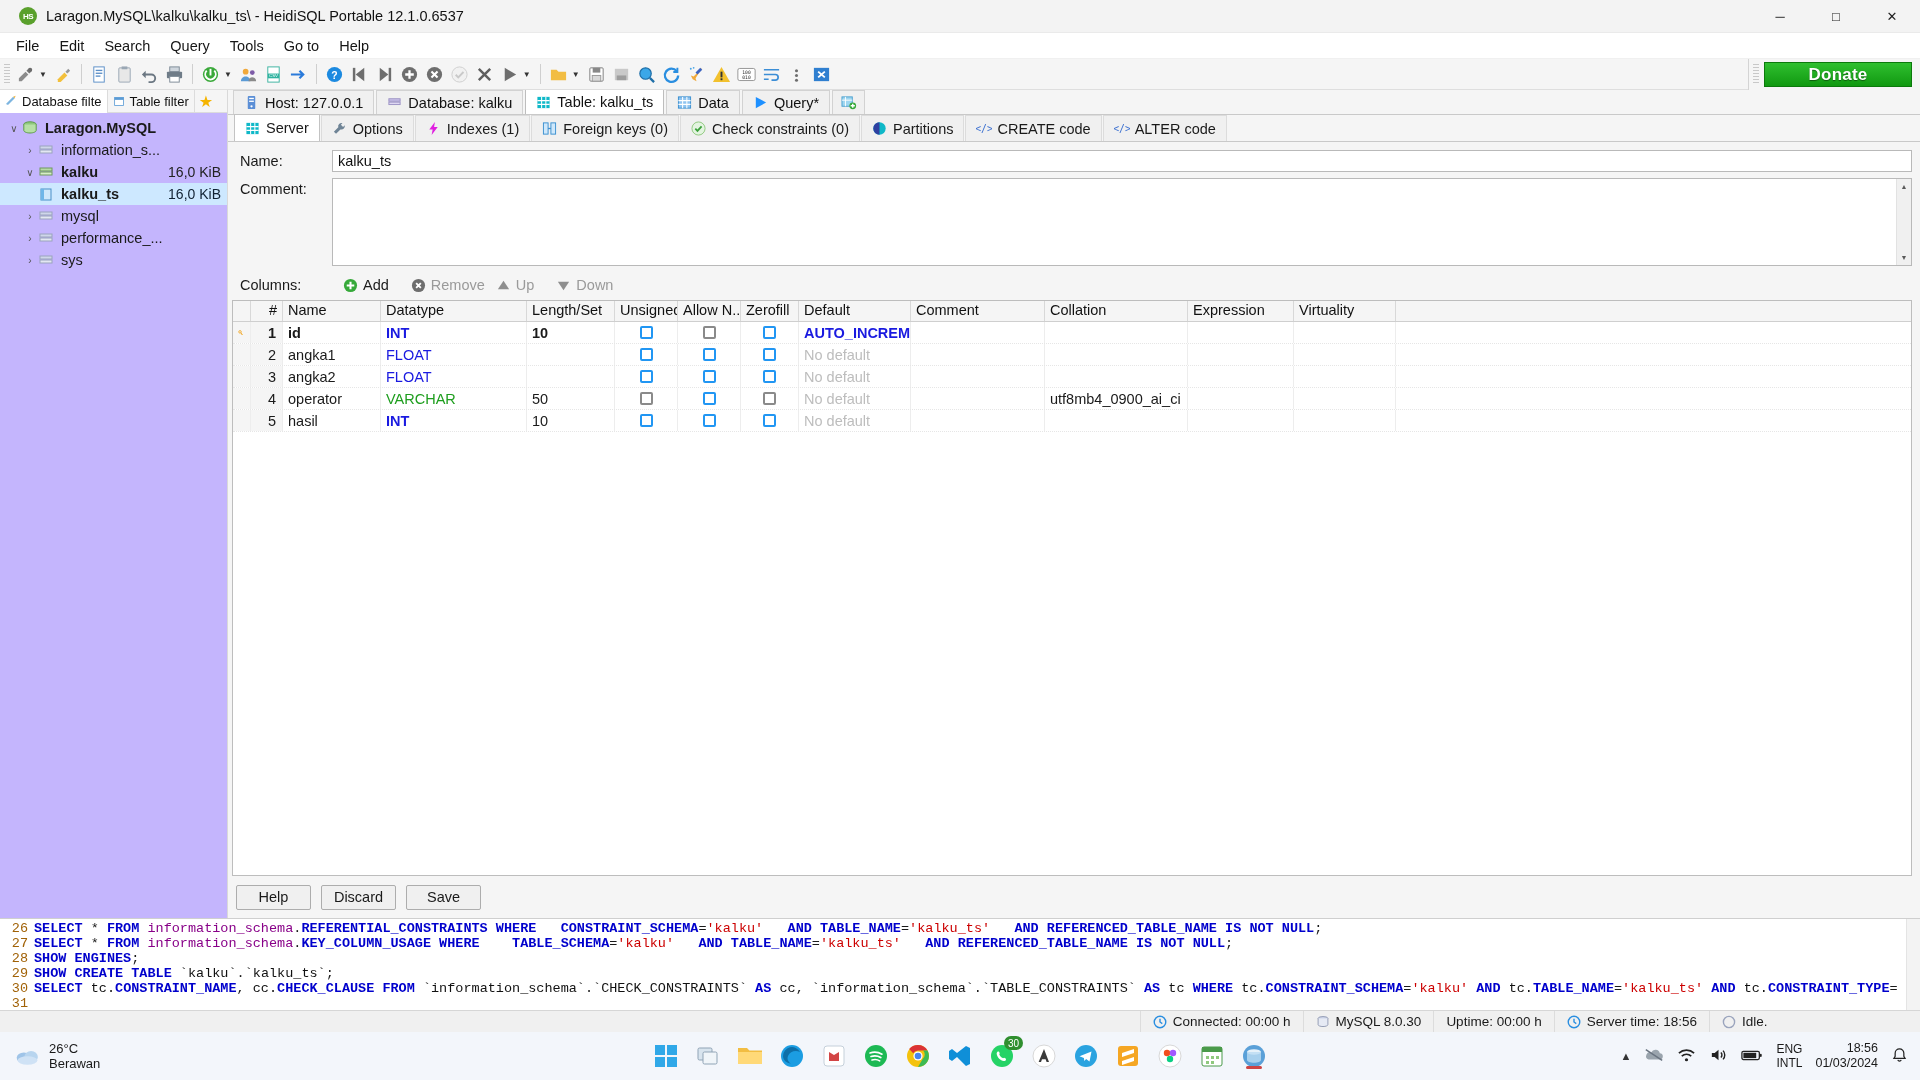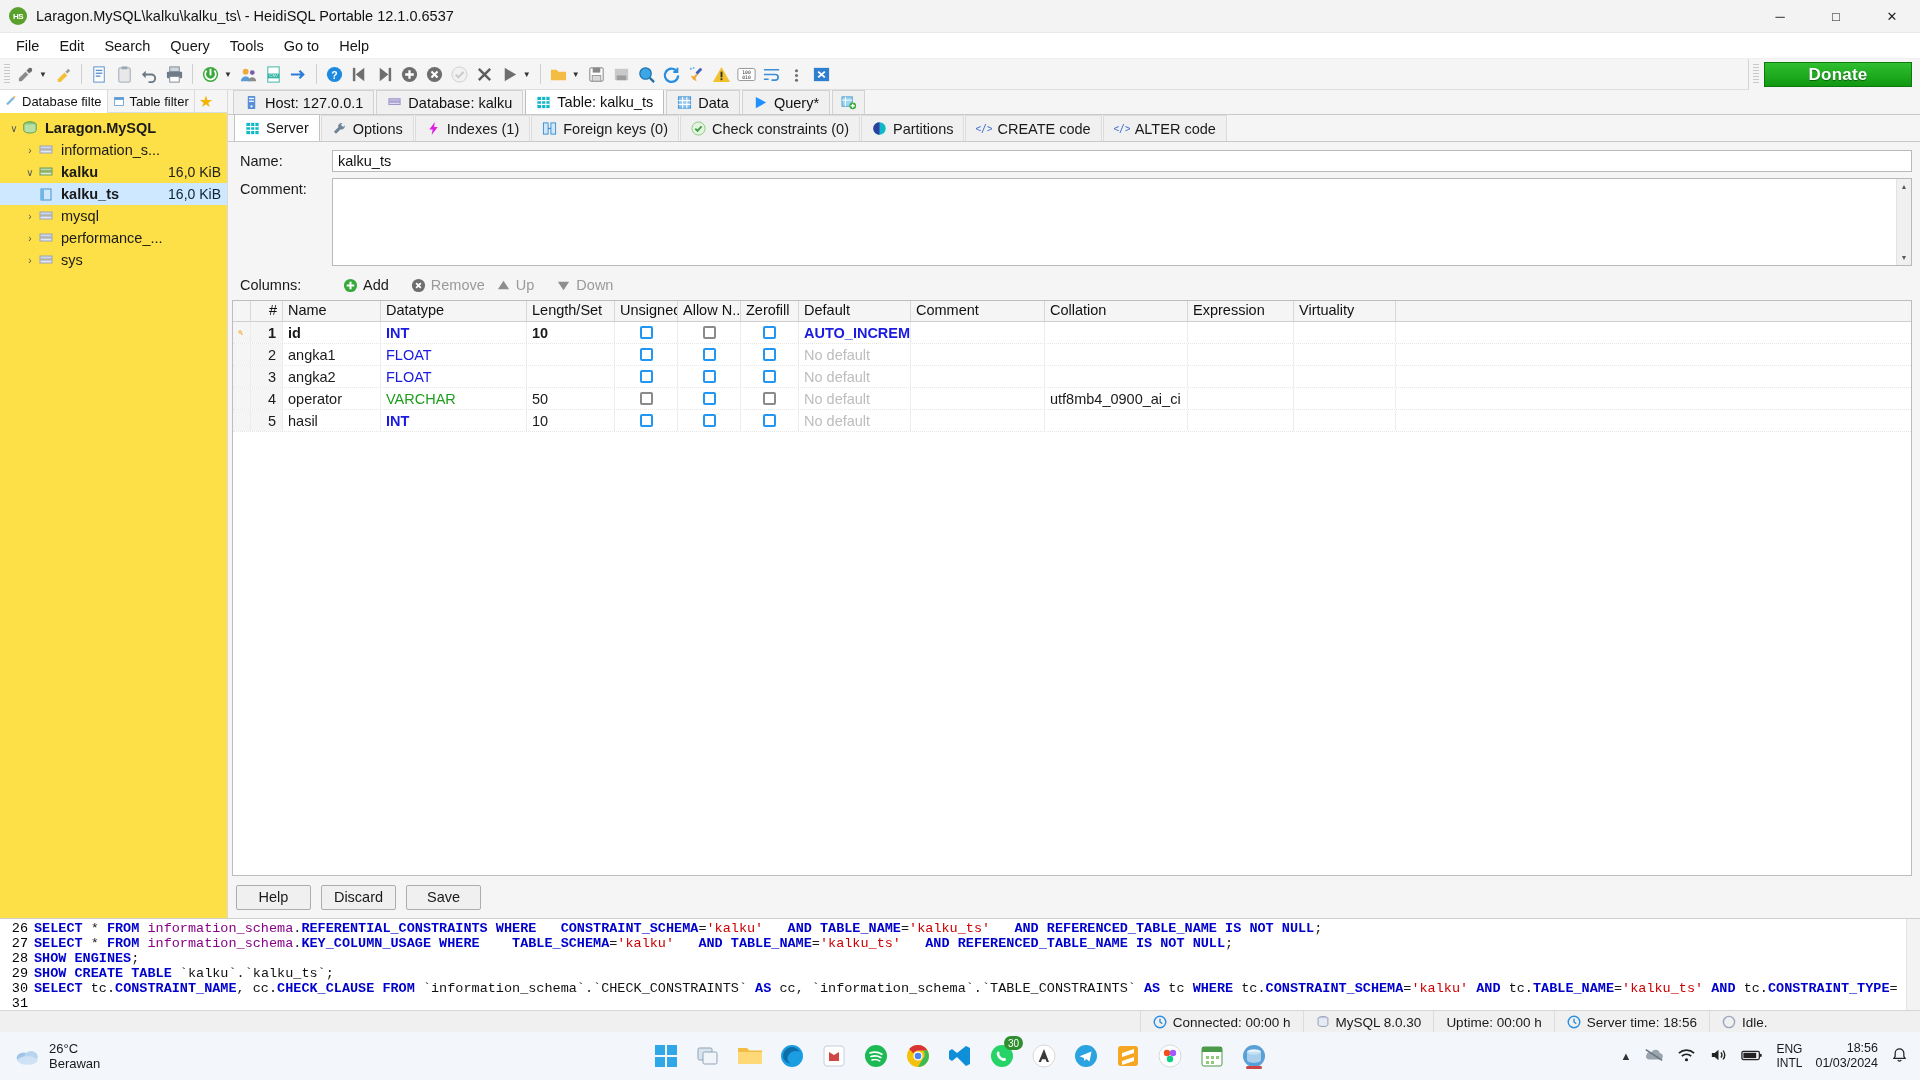--- a/index.html
+++ b/index.html
@@ -11,21 +11,21 @@
     font-family: "Liberation Sans", sans-serif;
     font-size: 14.5px;
     color: #1a1a1a;
     -webkit-font-smoothing: antialiased;
   }
   .app { position: relative; width: 1920px; height: 1080px; display: flex; flex-direction: column; }
 
   
   .titlebar {
     height: 26px; background: #f3f3f3; display: flex; align-items: center;
-    border-bottom: 1px solid #eaeaea; flex: 0 0 33px;
+    border-bottom: 1px solid #eaeaea; flex: 0 0 33px; padding-left: 10px;
   }
   .titlebar .app-icon {
     width: 18px; height: 18px; border-radius: 50%;
     background: #5aa02c; margin: 0 9px 0 9px; color: #fff;
     font-size: 8px; font-weight: bold; display: flex;
     align-items: center; justify-content: center; letter-spacing: -0.5px;
   }
   .titlebar .title { font-size: 14.5px; color: #121212; }
   .win-buttons { margin-left: auto; display: flex; height: 33px; }
   .win-btn {
@@ -61,21 +61,21 @@
     text-shadow: 0 1px 1px rgba(0,0,0,.45); cursor: pointer;
   }
   .donate-wrap { position:absolute; right:0; top:0; height:31px; width:172px;
                  background:#f5f5f5; border-left:1px solid #d4d4d4; }
 
   
   .body { flex: 1 1 auto; display: flex; min-height: 0; }
 
   
   .left { width: 228px; flex: 0 0 228px; display: flex; flex-direction: column;
-          background: #fde047; border-right: 1px solid #d9d9d9; }
+          background: #c4b5fd; border-right: 1px solid #d9d9d9; }
   .filterbar { height: 23px; display: flex; align-items: center; background: #f5f5f5;
                border-bottom: 1px solid #dcdcdc; font-size: 13px; }
   .filtbox { display: flex; align-items: center; height: 23px; padding: 0 5px;
              border-right: 1px solid #dcdcdc; color: #111; gap: 4px; }
   .filtbox.active { background:#ffffff; }
   .star { color: #f5b400; font-size: 16px; margin-left: 4px; }
   .tree { flex: 1 1 auto; overflow: hidden; padding-top: 4px; font-size: 14.5px; }
   .tnode { display: flex; align-items: center; height: 22px; padding-left: 6px; position: relative; }
   .tnode.sel { background: #cde8ff; }
   .tnode .exp { width: 16px; text-align: center; font-size: 10px; color: #555; }
@@ -148,34 +148,34 @@
   .btnrow { height: 42px; display: flex; align-items: center; gap: 10px; padding-left: 4px; }
   .bbtn { width: 75px; height: 25px; border: 1px solid #adadad; background: #f0f0f0;
           font-size: 14.5px; display: flex; align-items: center; justify-content: center;
           border-radius: 2px; }
 
   
   .sqllog { height: 92px; flex: 0 0 92px; background: #fff; border-top: 1px solid #cfcfcf;
             display: flex; font-family: "Liberation Mono", monospace; font-size: 13.5px;
             overflow: hidden; position: relative; }
   .gutter { width: 34px; flex: 0 0 34px; text-align: right; padding-right: 6px;
-            color: #000000; background: #fff; padding-top: 2px; }
+            color: #a16207; background: #fff; padding-top: 2px; }
   .gutter div { height: 15px; line-height: 15px; }
   .loglines { flex: 1 1 auto; padding-top: 2px; white-space: nowrap; overflow: hidden; }
   .loglines div { height: 15px; line-height: 15px; }
   .kw { color: #0000cc; font-weight: bold; }
   .fn { color: #880088; }
   .str { color: #cc0000; }
   .idn { color: #111; }
   .log-sb { position:absolute; right:0; top:0; bottom:0; width:14px; background:#f3f3f3;
             border-left:1px solid #e4e4e4; }
 
   
   .statusbar { height: 22px; flex: 0 0 22px; background: #f0f0f0; border-top: 1px solid #d6d6d6;
-               display: flex; align-items: flex-start; font-size: 13.5px; }
+               display: flex; align-items: center; font-size: 13.5px; }
   .sseg { display: flex; align-items: center; gap: 6px; padding: 0 12px; height: 22px;
           border-right: 1px solid #dcdcdc; }
   .sseg:first-child { border-right: none; }
 
   
   .taskbar { height: 48px; flex: 0 0 48px; background: #f3f6fb; display: flex;
              align-items: center; position: relative; }
   .weather { display: flex; align-items: center; gap: 8px; padding-left: 14px; width: 240px; }
   .weather .wtxt { font-size: 13px; line-height: 15px; }
   .tb-center { position: absolute; left: 50%; transform: translateX(-50%);

